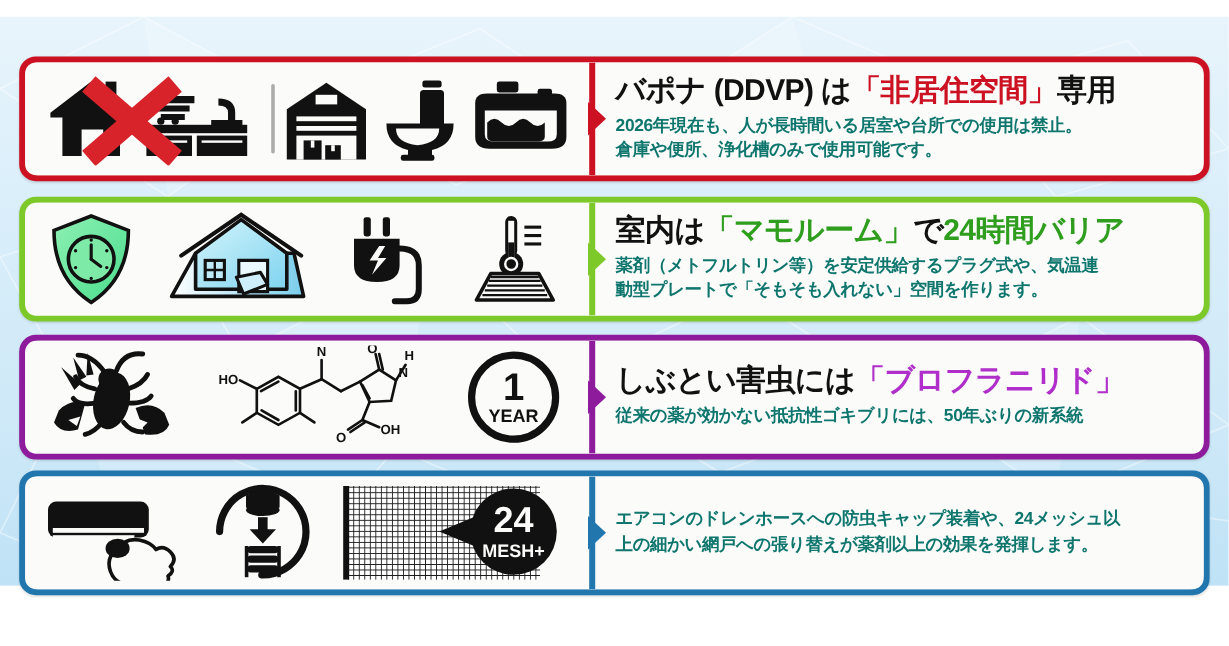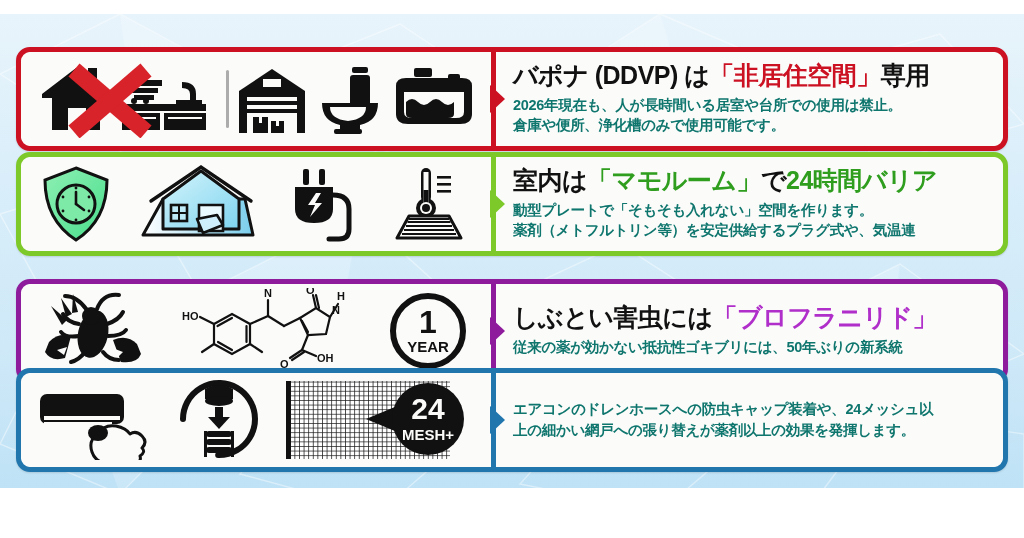--- a/index.html
+++ b/index.html
@@ -28,23 +28,23 @@
     background:#fbfbfa;
     box-sizing:border-box;
     overflow:visible;
   }
   .row-inner{
     display:flex;width:100%;height:100%;
     border-radius:11px;overflow:hidden;background:#fbfbfa;
     position:relative;
   }
   .r1{top:47px;height:104px;border:5px solid #cc1122;box-shadow:0 1px 2px rgba(0,0,0,.12);}
-  .r2{top:152px;height:104px;border:5px solid #7ec92a;box-shadow:0 1px 2px rgba(0,0,0,.12);}
+  .r2{top:164px;height:104px;border:5px solid #7ec92a;box-shadow:0 1px 2px rgba(0,0,0,.12);}
   .r3{top:279px;height:104px;border:5px solid #8e1a9c;box-shadow:0 1px 2px rgba(0,0,0,.12);}
-  .r4{top:368px;height:104px;border:5px solid #2176ae;box-shadow:0 1px 2px rgba(0,0,0,.12);}
+  .r4{top:392px;height:104px;border:5px solid #2176ae;box-shadow:0 1px 2px rgba(0,0,0,.12);}
 
   .icons{
     width:470px;flex:0 0 470px;
     display:flex;align-items:center;justify-content:space-around;
     padding:0 6px;box-sizing:border-box;position:relative;
   }
   .divider{
     width:3px;height:58px;background:#6b6b6b;opacity:.55;border-radius:2px;
     flex:0 0 3px;
   }
@@ -298,22 +298,22 @@
             </g>
           </svg>
         </div>
       </div>
 
       <div class="vsep"></div>
       <div class="arrow"></div>
 
       <div class="texts">
         <div class="headline"><span>室内は</span><span class="hl green">「マモルーム」</span><span>で</span><span class="hl green">24時間バリア</span></div>
+        <div class="body-txt">薬剤（メトフルトリン等）を安定供給するプラグ式や、気温連</div>
         <div class="body-txt">動型プレートで「そもそも入れない」空間を作ります。</div>
-        <div class="body-txt">薬剤（メトフルトリン等）を安定供給するプラグ式や、気温連</div>
       </div>
     </div>
   </div>
 
   <div class="row r3">
     <div class="row-inner">
       <div class="icons">
 
         <div class="ic-wrap">
           <svg class="ic" width="98" height="82" viewBox="0 0 98 82">

